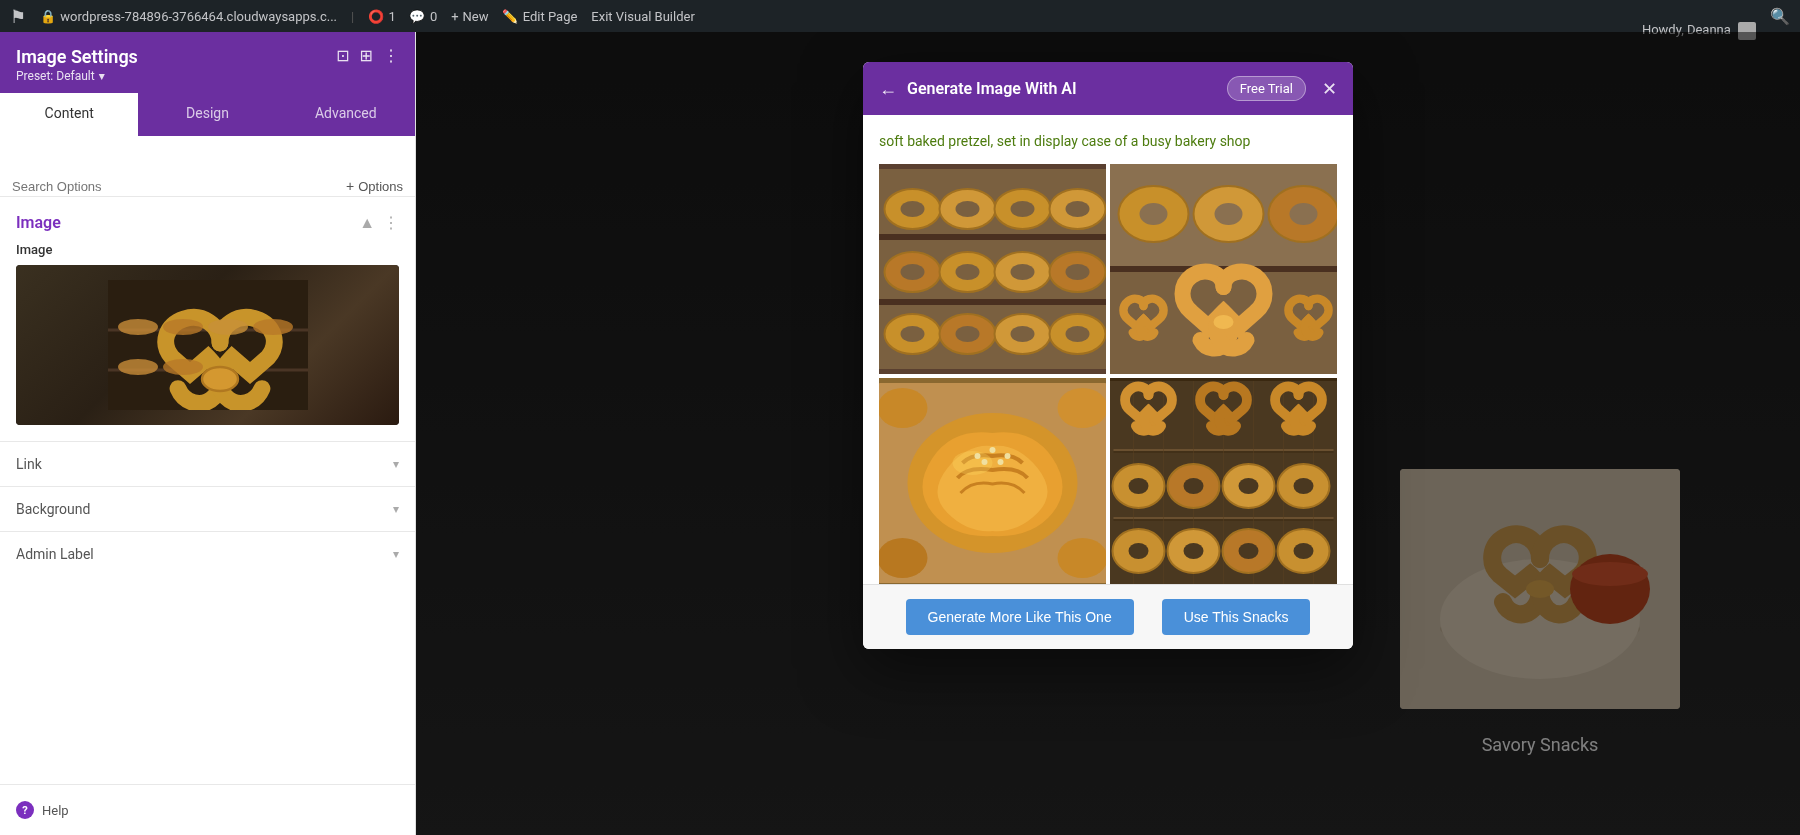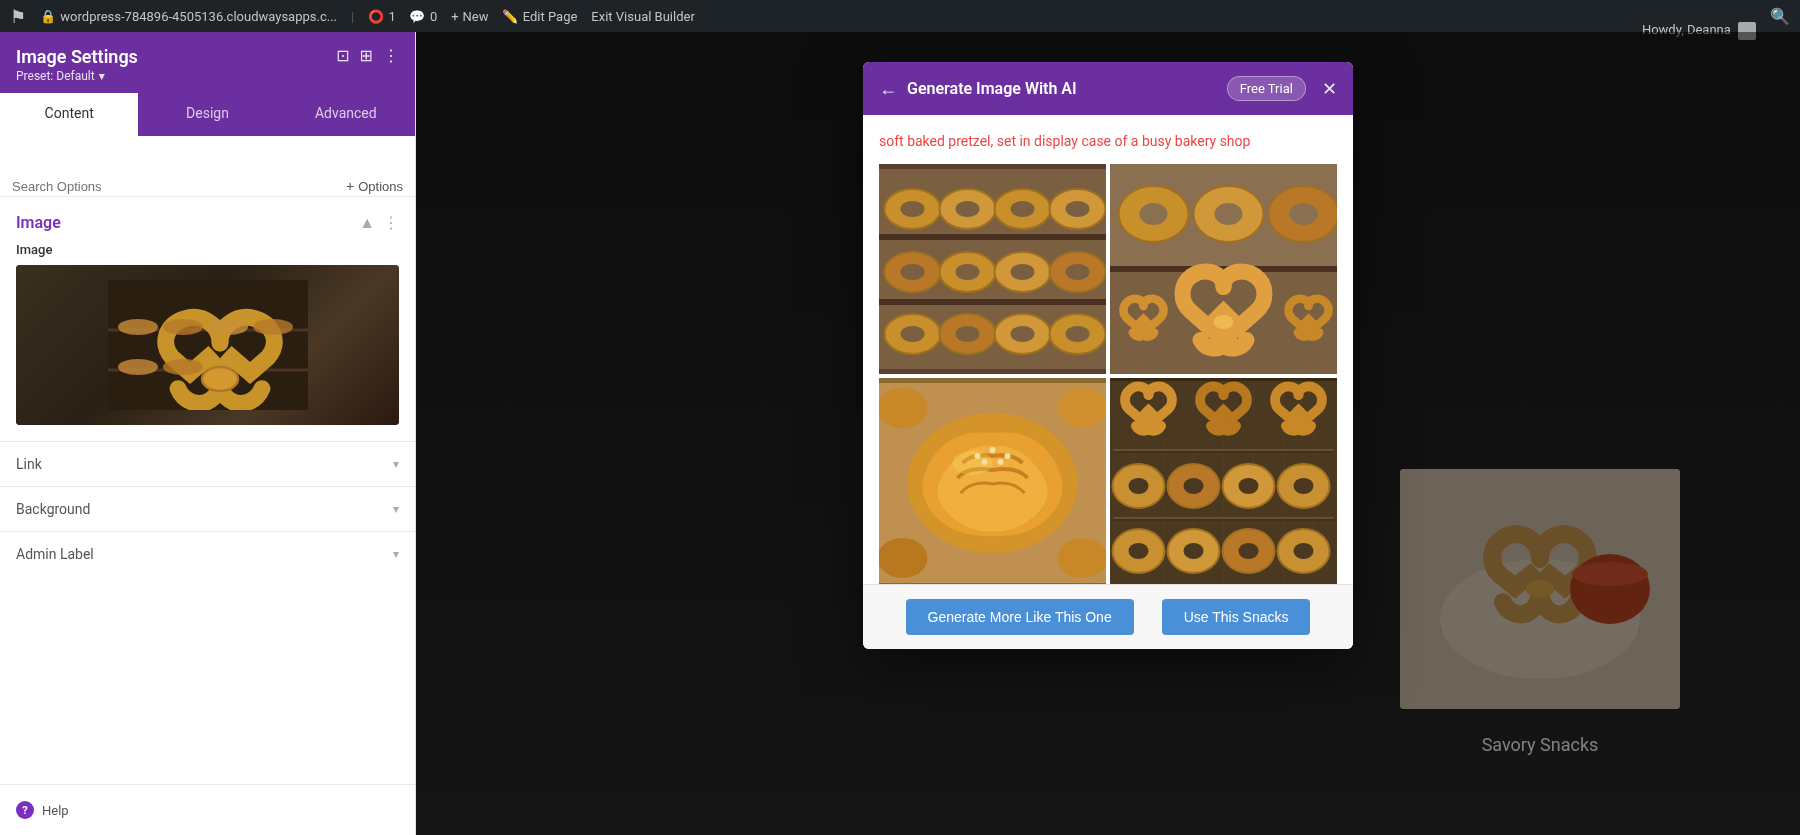--- a/index.html
+++ b/index.html
@@ -341,21 +341,21 @@
       opacity: 0.85;
       margin-left: 6px;
     }
 
     
     .ai-modal-body {
       padding: 16px 16px 0;
     }
     .ai-modal-prompt {
       font-size: 14px;
-      color: #ef4444;
+      color: #4d7c0f;
       margin-bottom: 12px;
       line-height: 1.5;
     }
 
     
     .ai-image-grid {
       display: grid;
       grid-template-columns: 1fr 1fr;
       gap: 4px;
       height: 420px;
@@ -403,21 +403,21 @@
     .ai-image-grid::-webkit-scrollbar-track { background: #f0f0f0; }
     .ai-image-grid::-webkit-scrollbar-thumb { background: #bbb; border-radius: 2px; }
   </style>
 </head>
 <body>
 
 <div class="wp-admin-bar">
   <span class="wp-logo">⚑</span>
   <span class="bar-item site-url">
     <span>🔒</span>
-    <span>wordpress-784896-4505136.cloudwaysapps.c...</span>
+    <span>wordpress-784896-3766464.cloudwaysapps.c...</span>
   </span>
   <span class="bar-sep">|</span>
   <span class="bar-item">⭕ <span>1</span></span>
   <span class="bar-item">💬 <span>0</span></span>
   <span class="bar-item">+ <span>New</span></span>
   <span class="bar-item">✏️ <span>Edit Page</span></span>
   <span class="bar-item">Exit Visual Builder</span>
   <span class="howdy">
     <span>Howdy, Deanna</span>
     <span style="display:inline-block;width:18px;height:18px;background:#aaa;border-radius:2px;vertical-align:middle;margin-left:4px;"></span>

